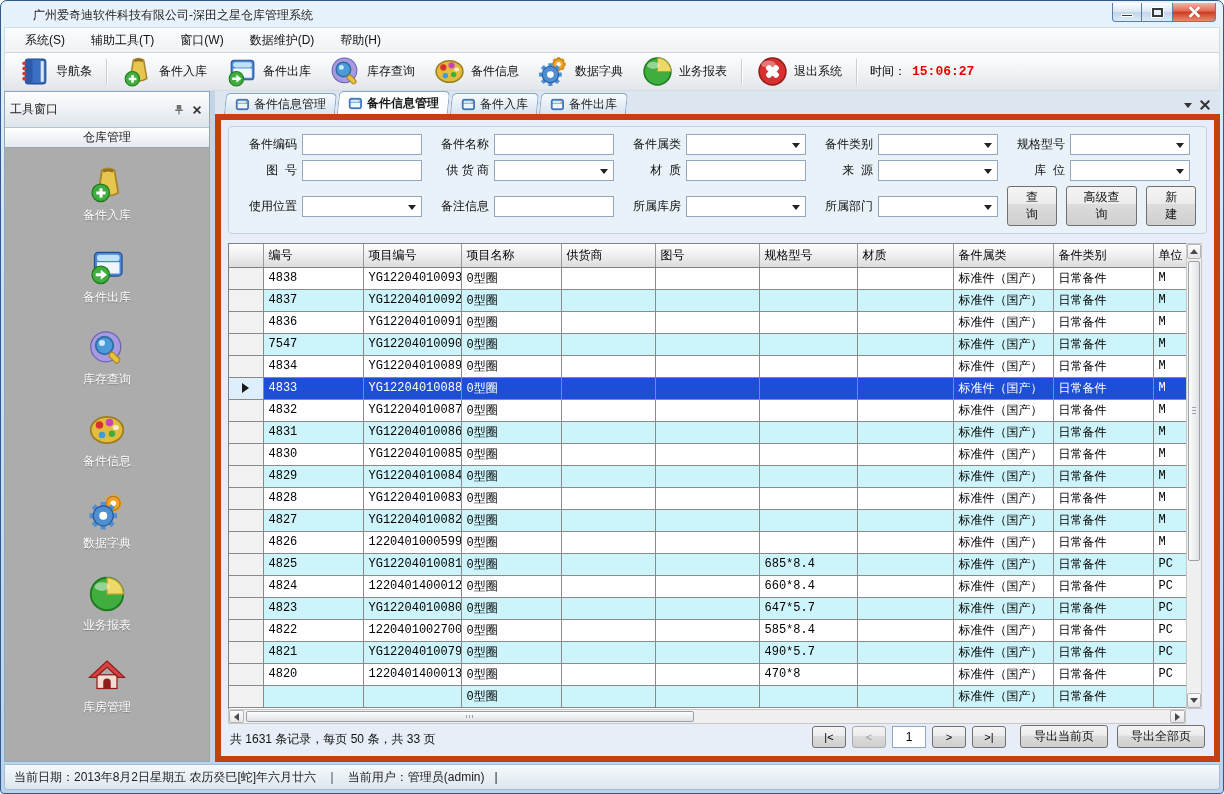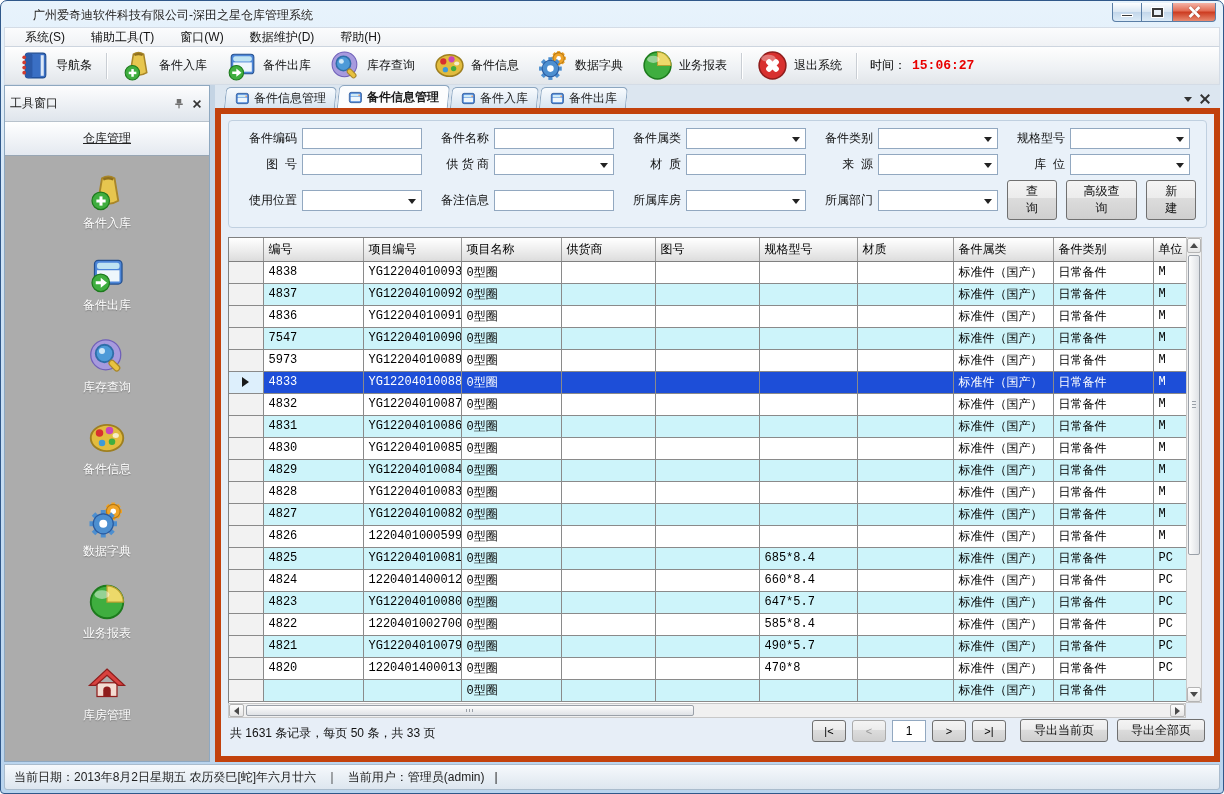--- a/index.html
+++ b/index.html
@@ -13,37 +13,37 @@
   .winbtn{ width:30px; height:19px; border:1px solid #5a7ea6; border-top:none; background:linear-gradient(#fdfeff,#d9e6f2 50%,#c2d6ea 51%,#dcebf7); display:flex; align-items:center; justify-content:center; }
   .winbtn.min{ border-radius:0 0 0 4px; }
   .winbtn.max{ border-left:none; border-right:none; }
   .winbtn.close{ width:44px; border-radius:0 0 4px 0; background:linear-gradient(#f5b3a6,#e26a51 45%,#cc3a1f 50%,#e88a70); }
   .glyph-min{ width:12px; height:3px; background:#3a3a3a; border:1px solid #fff; margin-top:6px; }
   .glyph-max{ width:11px; height:9px; border:2px solid #3a3a3a; box-shadow:0 0 0 1px #fff; background:#e8f0f8; }
   .glyph-x{ position:relative; width:14px; height:12px; }
   .glyph-x:before,.glyph-x:after{ content:""; position:absolute; left:6px; top:-1px; width:3px; height:14px; background:#fff; box-shadow:0 0 1px #7a1505; }
   .glyph-x:before{ transform:rotate(45deg);} .glyph-x:after{ transform:rotate(-45deg);}
   
-  .menubar{ height:20px; background:linear-gradient(#fbfcfd,#f0f2f5); border:1px solid #d4dce6; border-bottom:1px solid #cdd5df; display:flex; align-items:center; padding-left:8px; gap:2px; }
+  .menubar{ height:26px; background:linear-gradient(#fbfcfd,#f0f2f5); border:1px solid #d4dce6; border-bottom:1px solid #cdd5df; display:flex; align-items:center; padding-left:8px; gap:2px; }
   .menu-item{ font-size:12px; color:#111; padding:4px 12px; border-radius:2px; cursor:default; }
   
   .toolbar{ height:38px; background:linear-gradient(#fefefe,#eef1f4 60%,#e2e6ea); border:1px solid #d4dce6; border-top:none; display:flex; align-items:center; padding:0 6px; gap:4px; }
   .tbtn{ display:flex; align-items:center; gap:5px; padding:3px 7px; border-radius:3px; font-size:12px; color:#111; cursor:default; }
   .tsep{ width:1px; height:26px; background:#c9ced4; box-shadow:1px 0 0 #fff; margin:0 3px; }
   .time-wrap{ display:flex; align-items:center; gap:6px; padding-left:6px; font-size:12px; }
   .time-value{ color:#e80000; font-weight:bold; font-family:"Liberation Mono","DejaVu Sans Mono",monospace; font-size:13px; }
   .ico{ display:inline-flex; } .ico svg{ width:100%; height:100%; }
   
   .content{ flex:1; display:flex; min-height:0; background:#dce6f0; }
   
   .sidebar{ width:206px; display:flex; flex-direction:column; border:1px solid #8ea8c0; background:#acacac; }
   .sidebar-titlebar{ height:36px; background:linear-gradient(#fdfdfe,#dfe5ec); border-bottom:1px solid #b8c2cc; display:flex; align-items:center; padding:0 5px; gap:4px; font-size:12px; color:#222; }
   .sidebar-titlebar .sp{ flex:1; }
   .mini-ico{ width:14px; height:14px; display:flex; align-items:center; justify-content:center; border:1px solid transparent; }
-  .sidebar-section{ height:34px; background:linear-gradient(#ffffff,#e4e9f0); border-bottom:1px solid #98a6b4; display:flex; align-items:center; justify-content:center; font-size:12px; color:#222;text-decoration:underline; }
+  .sidebar-section{ height:20px; background:linear-gradient(#ffffff,#e4e9f0); border-bottom:1px solid #98a6b4; display:flex; align-items:center; justify-content:center; font-size:12px; color:#222; }
   .sidebar-panel{ flex:1; display:flex; flex-direction:column; align-items:center; padding-top:16px; gap:22px; overflow:hidden; }
   .side-item{ display:flex; flex-direction:column; align-items:center; gap:3px; cursor:default; }
   .side-item .lbl{ font-size:12px; color:#fff; text-shadow:0 1px 1px #777; }
   .splitter{ width:5px; background:#c4d4e4; }
   
   .main{ flex:1; display:flex; flex-direction:column; min-width:0; }
   .tabbar{ height:23px; display:flex; align-items:flex-end; padding-left:10px; gap:2px; background:transparent; }
   .tab{ display:flex; align-items:center; gap:4px; height:21px; padding:0 9px; font-size:12px; color:#1a1a1a;
     border:1px solid #8ca6c0; border-bottom:none; border-radius:5px 5px 0 0; background:linear-gradient(#f8fbfe,#d7e4f0); transform:skewX(-6deg); }
   .tab>*{ transform:skewX(6deg); }
@@ -578,21 +578,21 @@
                     <td></td>
                     <td></td>
                     <td></td>
                     <td></td>
                     <td>标准件（国产）</td>
                     <td>日常备件</td>
                     <td>M</td>
                   </tr>
                   <tr class="">
                     <td class="sel-cell"></td>
-                    <td>5973</td>
+                    <td>4834</td>
                     <td>YG12204010089</td>
                     <td>0型圈</td>
                     <td></td>
                     <td></td>
                     <td></td>
                     <td></td>
                     <td>标准件（国产）</td>
                     <td>日常备件</td>
                     <td>M</td>
                   </tr>

